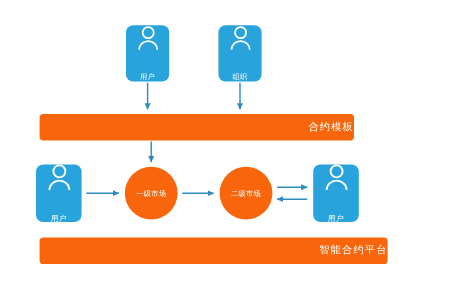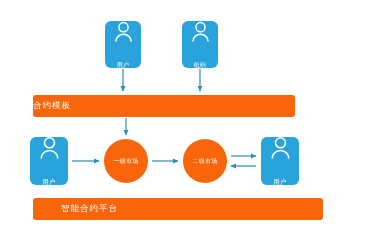--- a/index.html
+++ b/index.html
@@ -54,21 +54,21 @@
   
   .banner {
     position: absolute;
     left: 33px;
     width: 262px;
     height: 22px;
     background: #f8650a;
     border-radius: 3px;
     display: flex;
     align-items: center;
-    justify-content: flex-start;
+    justify-content: flex-end;
   }
   .banner-label {
     color: #ffffff;
     font-size: 8.5px;
     letter-spacing: 1px;
     white-space: nowrap;
   }
   .banner-top    { top: 95px; }
   .banner-bottom { top: 198px; padding-left: 28px; }
 

